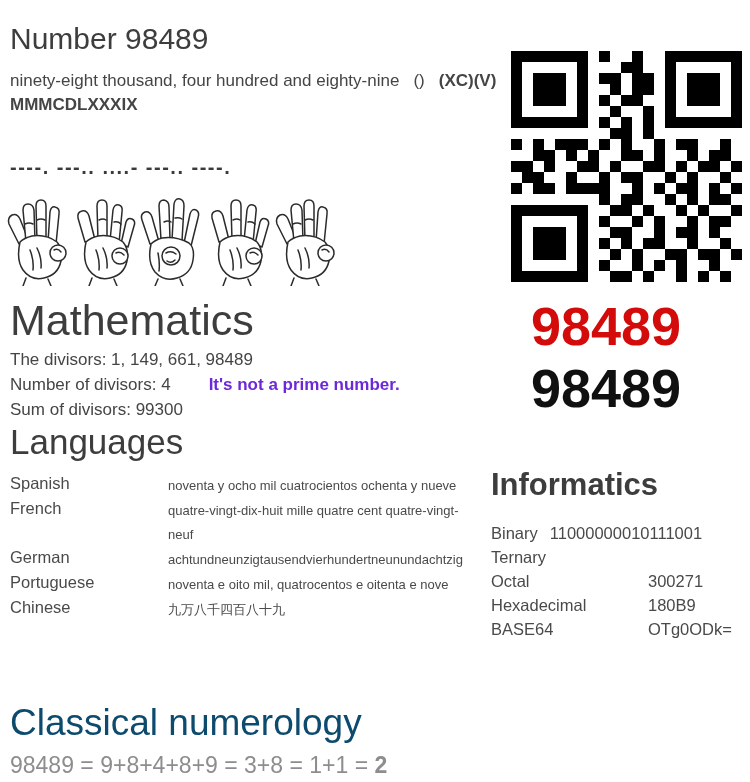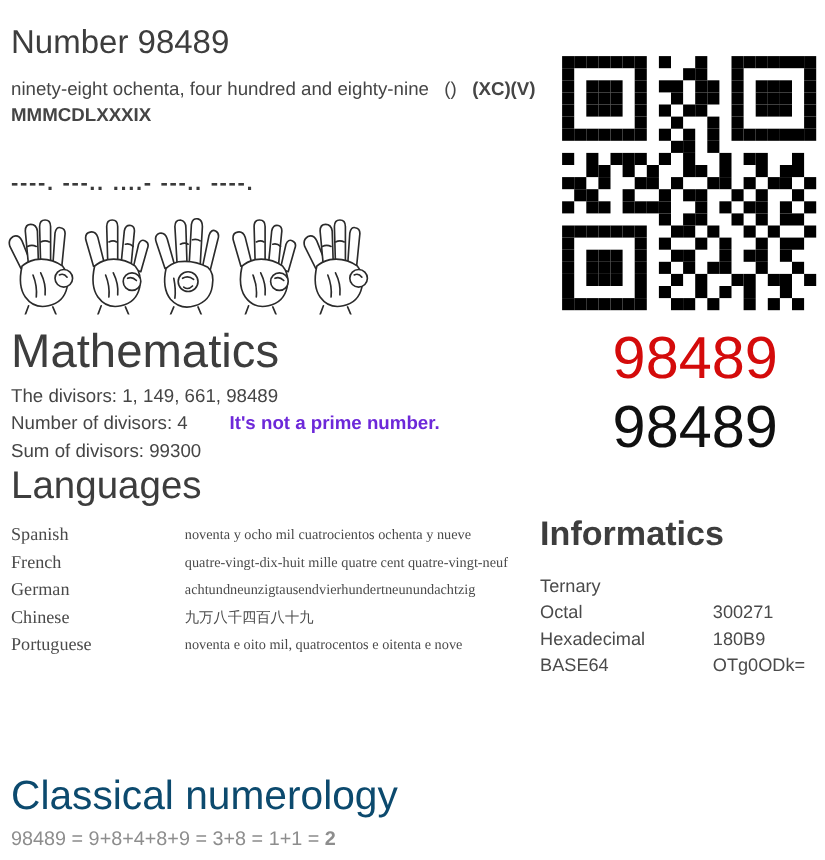--- a/index.html
+++ b/index.html
@@ -26,51 +26,51 @@
   .hand  { width:66px; height:88px; margin-right:1px; }
 
   .qr { position:absolute; left:511px; top:51px;
         display:grid; grid-template-columns:repeat(21,11px); grid-auto-rows:11px; }
   .qr .m1 { background:#000; }
   .qr .m0 { background:transparent; }
 
   .math-lines { position:absolute; left:10px; top:347px; font-size:17px; line-height:25px; color:#454545; }
   .prime-note { font-weight:700; margin-left:38px; color:#6d28d9; }
 
-  .bignum   { position:absolute; left:516px; width:232px; text-align:center;
-              font-size:54px; line-height:1; font-weight:400; }
+  .bignum   { position:absolute; left:490px; width:232px; text-align:center;
+              font-size:54px; line-height:1; font-weight:700; }
   .rednum   { top:299px; }
   .blacknum { top:361px; }
 
   .lang-table { position:absolute; left:10px; top:474px; width:462px; }
-  .lang-row   { display:flex; align-items:center; margin-bottom:1px;font-family:Liberation Serif, serif; }
+  .lang-row   { display:flex; margin-bottom:1px; }
   .lang-label { width:158px; flex:none; font-size:16.5px; color:#4a4a4a; }
   .lang-value { width:302px; font-size:13px; line-height:24px; color:#4a4a4a; overflow-wrap:anywhere; }
 
   .info-table { position:absolute; left:491px; top:521px; font-size:16.5px; line-height:24px; color:#4a4a4a; }
   .info-row   { display:flex; }
   .info-label { width:157px; flex:none; }
   .info-row.tight .info-label { width:auto; margin-right:12px; }
   .info-value { white-space:nowrap; }
 
-  .numerology-line { position:absolute; left:10px; top:752px; font-size:18px; color:#8d8d8d; }
+  .numerology-line { position:absolute; left:10px; top:752px; font-size:23px; color:#8d8d8d; }
   .numerology-line b { font-weight:700; }
 
   .defs-holder { position:absolute; width:0; height:0; overflow:hidden; }
 </style>
 </head>
 <body>
 
 <div class="page">
 
   <h1 class="h page-title">Number 98489</h1>
 
   <div class="wordline">
     <div>
-      <span>ninety-eight ochenta, four hundred and eighty-nine</span><span class="gap">()</span><span class="gap bold">(XC)(V)</span>
+      <span>ninety-eight thousand, four hundred and eighty-nine</span><span class="gap">()</span><span class="gap bold">(XC)(V)</span>
     </div>
     <div class="bold">MMMCDLXXXIX</div>
   </div>
 
   <div class="morse">----. ---.. ....- ---.. ----.</div>
 
   <div class="hands" id="hands">
       <svg viewBox="0 0 66 88" class="hand">
         <use href="#hand-9"></use>
       </svg>
@@ -552,31 +552,35 @@
     </div>
     <div class="lang-row">
       <div class="lang-label">French</div>
       <div class="lang-value">quatre-vingt-dix-huit mille quatre cent quatre-vingt-neuf</div>
     </div>
     <div class="lang-row">
       <div class="lang-label">German</div>
       <div class="lang-value">achtundneunzigtausendvierhundertneunundachtzig</div>
     </div>
     <div class="lang-row">
+      <div class="lang-label">Portuguese</div>
+      <div class="lang-value">noventa e oito mil, quatrocentos e oitenta e nove</div>
+    </div>
+    <div class="lang-row">
       <div class="lang-label">Chinese</div>
       <div class="lang-value">九万八千四百八十九</div>
     </div>
-    <div class="lang-row">
-      <div class="lang-label">Portuguese</div>
-      <div class="lang-value">noventa e oito mil, quatrocentos e oitenta e nove</div>
-    </div>
   </div>
 
   <h2 class="h info-h">Informatics</h2>
   <div class="info-table">
+    <div class="info-row tight">
+      <div class="info-label">Binary</div>
+      <div class="info-value">11000000010111001</div>
+    </div>
     <div class="info-row">
       <div class="info-label">Ternary</div>
     </div>
     <div class="info-row">
       <div class="info-label">Octal</div>
       <div class="info-value">300271</div>
     </div>
     <div class="info-row">
       <div class="info-label">Hexadecimal</div>
       <div class="info-value">180B9</div>

